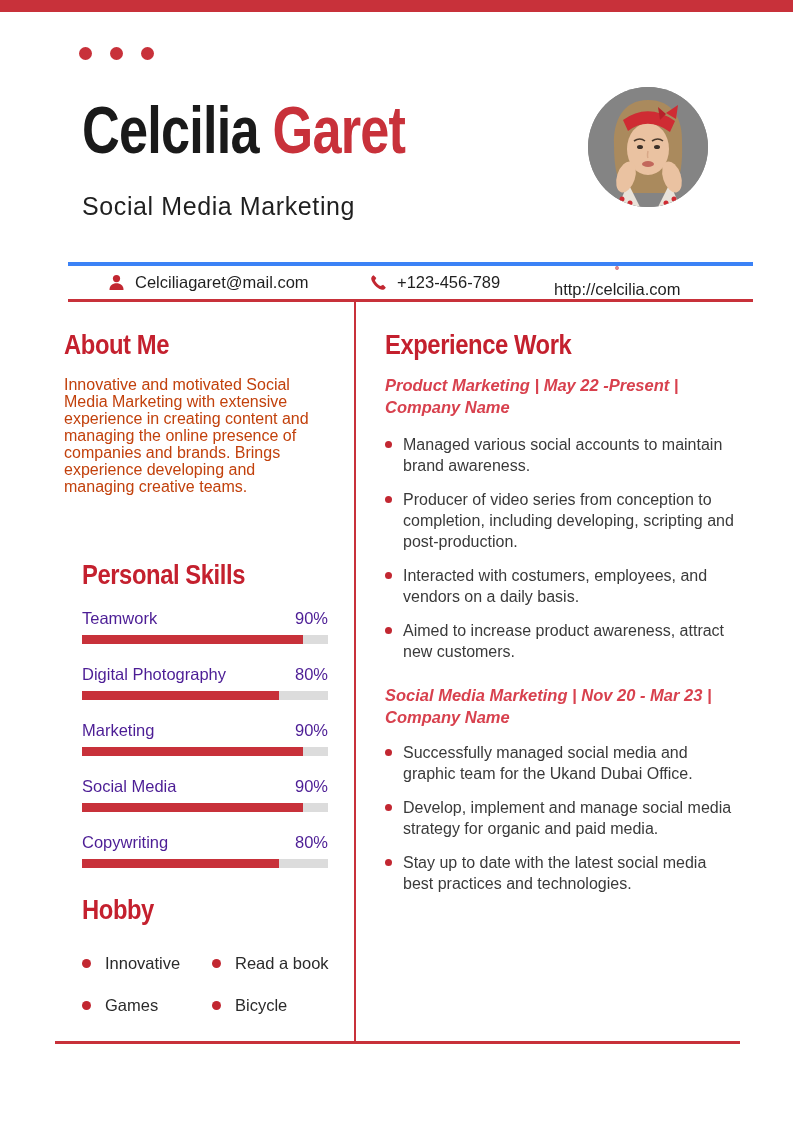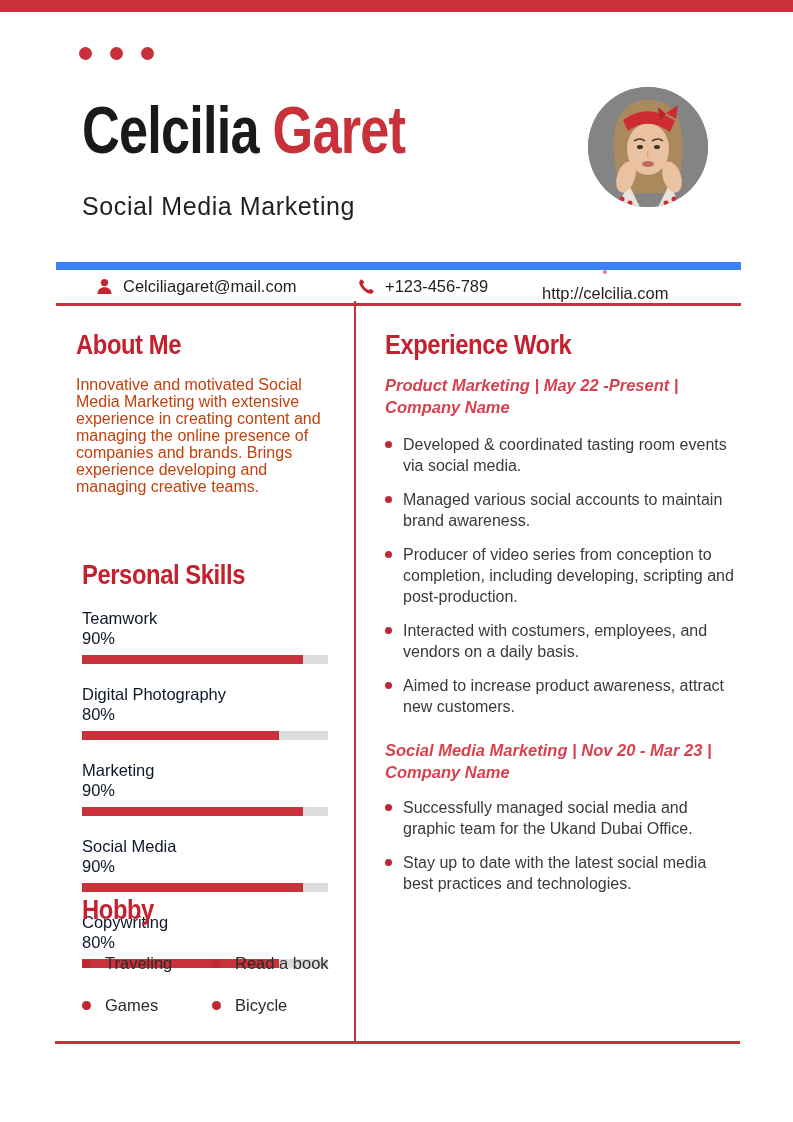--- a/index.html
+++ b/index.html
@@ -20,43 +20,43 @@
     position:absolute;left:82px;top:192px;margin:0;
     font-size:25px;font-weight:500;color:#1f1f1f;letter-spacing:.6px;
   }
   .photo{
     position:absolute;left:588px;top:87px;width:120px;height:120px;border-radius:50%;
     overflow:hidden;background:#848484;
   }
   .photo svg{display:block;}
   
   .contact{
-    position:absolute;left:56px;top:262px;width:685px;height:33px;
-    border-top:8px solid #3b82f6;border-bottom:3px solid #c8313a;
+    position:absolute;left:68px;top:262px;width:685px;height:33px;
+    border-top:4px solid #3b82f6;border-bottom:3px solid #c8313a;
   }
   .contact-item{position:absolute;top:0;height:33px;display:flex;align-items:center;gap:10px;}
   .contact-item .txt{font-size:16.5px;font-weight:500;color:#1f1f1f;}
   .ci-email{left:40px;}
   .ci-phone{left:302px;}
   .ci-web{left:486px;flex-direction:column;}
   
   .v-divider{position:absolute;left:354px;top:301px;width:2px;height:740px;background:#c8313a;}
   .bottom-rule{position:absolute;left:55px;top:1041px;width:685px;height:3px;background:#c8313a;}
   
   .sec-h{
     margin:0;font-size:28px;font-weight:800;color:#c4202e;letter-spacing:-.5px;
     transform:scaleX(.85);transform-origin:left top;line-height:34px;white-space:nowrap;
   }
-  .about{position:absolute;left:76px;top:328px;width:252px;}
+  .about{position:absolute;left:64px;top:328px;width:252px;}
   .about p{margin:14px 0 16px 0;font-size:16px;line-height:17px;color:#c2410c;}
   .skills{position:absolute;left:82px;top:558px;width:246px;}
   .skills-list{margin-top:16px;}
   .skill{margin-bottom:20px;}
   .skill-top{display:flex;justify-content:space-between;align-items:baseline;
-    font-size:16.5px;color:#0f172a;line-height:20px;margin-bottom:7px;flex-direction:column;}
+    font-size:16.5px;color:#4c1d95;line-height:20px;margin-bottom:7px;}
   .skill-track{width:246px;height:9px;background:#dcdcdc;}
   .skill-fill{height:9px;background:#c8313a;}
   .hobby{position:absolute;left:82px;top:893px;width:280px;}
   .hobby-grid{margin-top:26px;display:grid;grid-template-columns:130px 150px;row-gap:22px;}
   .hobby-item{display:flex;align-items:center;gap:14px;font-size:16.5px;color:#2b2b2b;line-height:20px;}
   .hdot{width:9px;height:9px;border-radius:50%;background:#c22731;flex:none;}
   .experience{position:absolute;left:385px;top:328px;width:360px;}
   .job-title{
     margin:0;font-size:16.5px;font-style:italic;font-weight:600;color:#d8414e;
     line-height:22px;width:335px;
@@ -197,21 +197,21 @@
     </div>
   </div>
 </div>
   </section>
 
   <section class="hobby">
     <h2 class="sec-h">Hobby</h2>
     <div class="hobby-grid" id="hobby-grid">
   <div class="hobby-item">
     <span class="hdot"></span>
-    <span class="hlabel">Traveling</span>
+    <span class="hlabel">Innovative</span>
   </div>
 
   <div class="hobby-item">
     <span class="hdot"></span>
     <span class="hlabel">Read a book</span>
   </div>
 
   <div class="hobby-item">
     <span class="hdot"></span>
     <span class="hlabel">Games</span>
@@ -222,27 +222,27 @@
     <span class="hlabel">Bicycle</span>
   </div>
 </div>
   </section>
 
   <section class="experience">
     <h2 class="sec-h">Experience Work</h2>
     <div id="jobs">
         <p class="job-title job1-title">Product Marketing | May 22 -Present | Company Name</p>
         <ul class="bullets">
-          <li class="bullet">Developed &amp; coordinated tasting room events via social media.</li>
           <li class="bullet">Managed various social accounts to maintain brand awareness.</li>
           <li class="bullet">Producer of video series from conception to completion, including developing, scripting and post-production.</li>
           <li class="bullet">Interacted with costumers, employees, and vendors on a daily basis.</li>
           <li class="bullet">Aimed to increase product awareness, attract new customers.</li>
         </ul>
         <p class="job-title job2-title">Social Media Marketing | Nov 20 - Mar 23 | Company Name</p>
         <ul class="bullets second">
           <li class="bullet">Successfully managed social media and graphic team for the Ukand Dubai Office.</li>
+          <li class="bullet">Develop, implement and manage social media strategy for organic and paid media.</li>
           <li class="bullet">Stay up to date with the latest social media best practices and technologies.</li>
         </ul>
       </div>
   </section>
 
 </div>
 
 </body></html>

